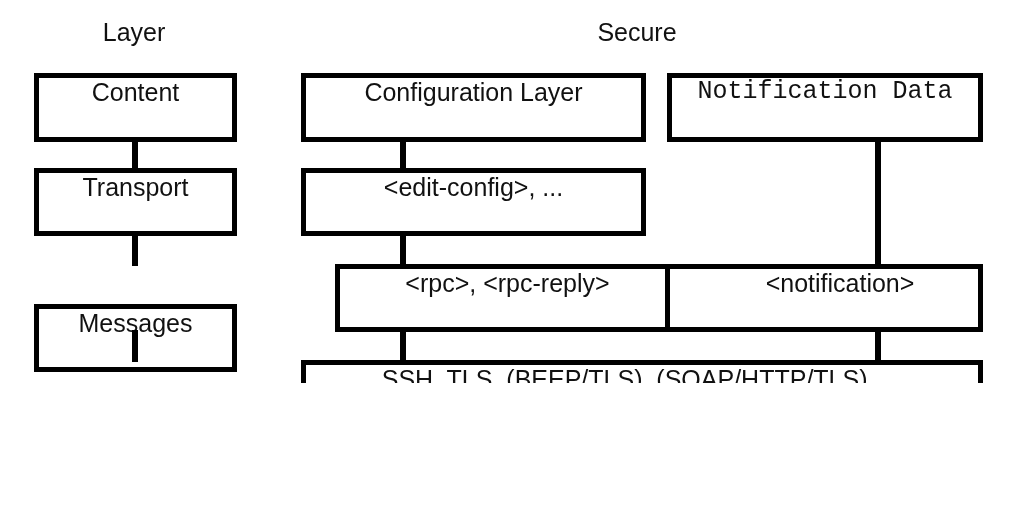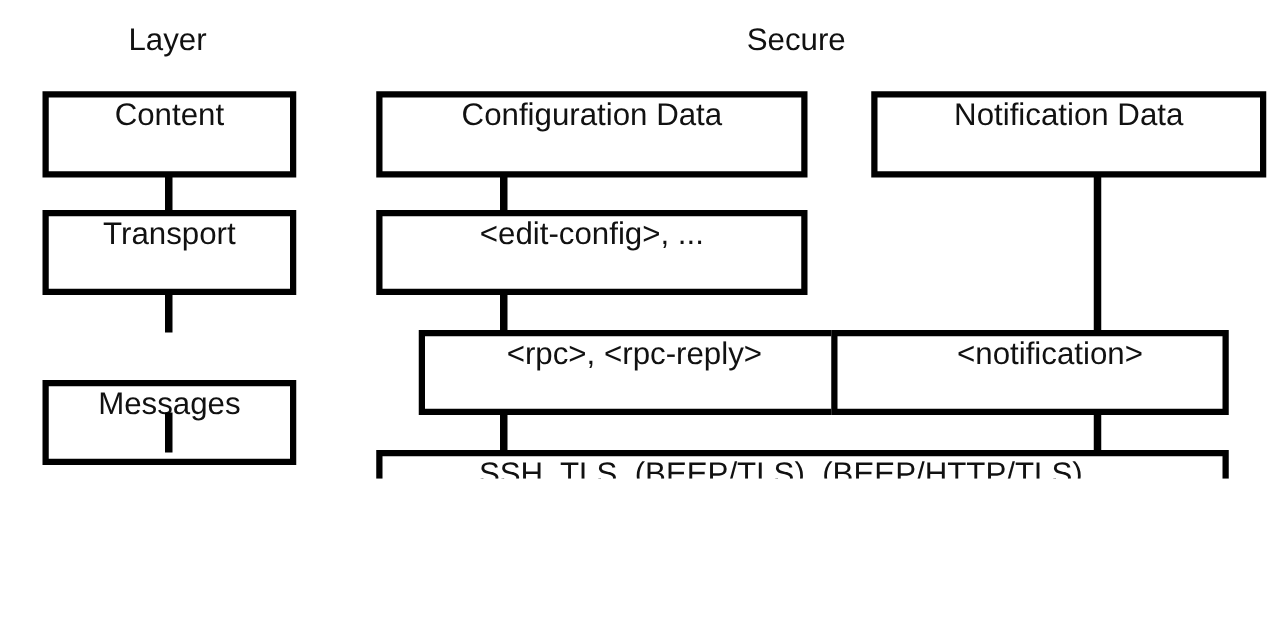--- a/index.html
+++ b/index.html
@@ -60,21 +60,21 @@
   #node-operations  { left: 34px;  top: 168px; width: 203px; height: 68px; }
   #node-messages    { left: 34px;  top: 264px; width: 203px; height: 68px; margin-top: 40px; }
   #node-secure      { left: 34px;  top: 360px; width: 203px; height: 104px; }
 
   
   #node-config-data    { left: 301px; top: 73px;  width: 345px; height: 69px; }
   #node-edit-config    { left: 301px; top: 168px; width: 345px; height: 68px; }
   #node-rpc            { left: 301px; top: 264px; width: 345px; height: 68px; margin-left: 34px; }
 
   
-  #node-notif-data  { left: 697px; top: 73px;  width: 316px; height: 69px; }
+  #node-notif-data  { left: 667px; top: 73px;  width: 316px; height: 69px; font-family: Liberation Mono, monospace; }
   #node-notif       { left: 665px; top: 264px; width: 318px; height: 68px; padding-left: 32px; }
 
   
   #node-transport   { left: 301px; top: 360px; width: 682px; height: 104px; }
 
   
   #conn-layer-1  { left: 132px; top: 140px; height: 30px; }
   #conn-layer-2  { left: 132px; top: 234px; height: 32px; }
   #conn-layer-3  { left: 132px; top: 330px; height: 32px; }
 
@@ -101,41 +101,41 @@
   <div class="node" id="node-operations">
     <span class="node-label">Transport</span>
   </div>
 
   <div class="node" id="node-messages">
     <span class="node-label">Messages</span>
   </div>
 
 
   <div class="node" id="node-config-data">
-    <span class="node-label">Configuration Data</span>
+    <span class="node-label">Configuration Layer</span>
   </div>
 
   <div class="node" id="node-edit-config">
     <span class="node-label">&lt;edit-config&gt;, ...</span>
   </div>
 
   <div class="node" id="node-rpc">
     <span class="node-label">&lt;rpc&gt;, &lt;rpc-reply&gt;</span>
   </div>
 
   <div class="node" id="node-notif-data">
     <span class="node-label">Notification Data</span>
   </div>
 
   <div class="node" id="node-notif">
     <span class="node-label">&lt;notification&gt;</span>
   </div>
 
   <div class="node" id="node-transport">
-    <span class="node-label">SSH, TLS, (BEEP/TLS), (BEEP/HTTP/TLS), ...</span>
+    <span class="node-label">SSH, TLS, (BEEP/TLS), (SOAP/HTTP/TLS), ...</span>
   </div>
 
   <div class="connector" id="conn-layer-1"></div>
   <div class="connector" id="conn-layer-2"></div>
   <div class="connector" id="conn-layer-3"></div>
 
   <div class="connector" id="conn-mid-1"></div>
   <div class="connector" id="conn-mid-2"></div>
   <div class="connector" id="conn-mid-3"></div>
 

